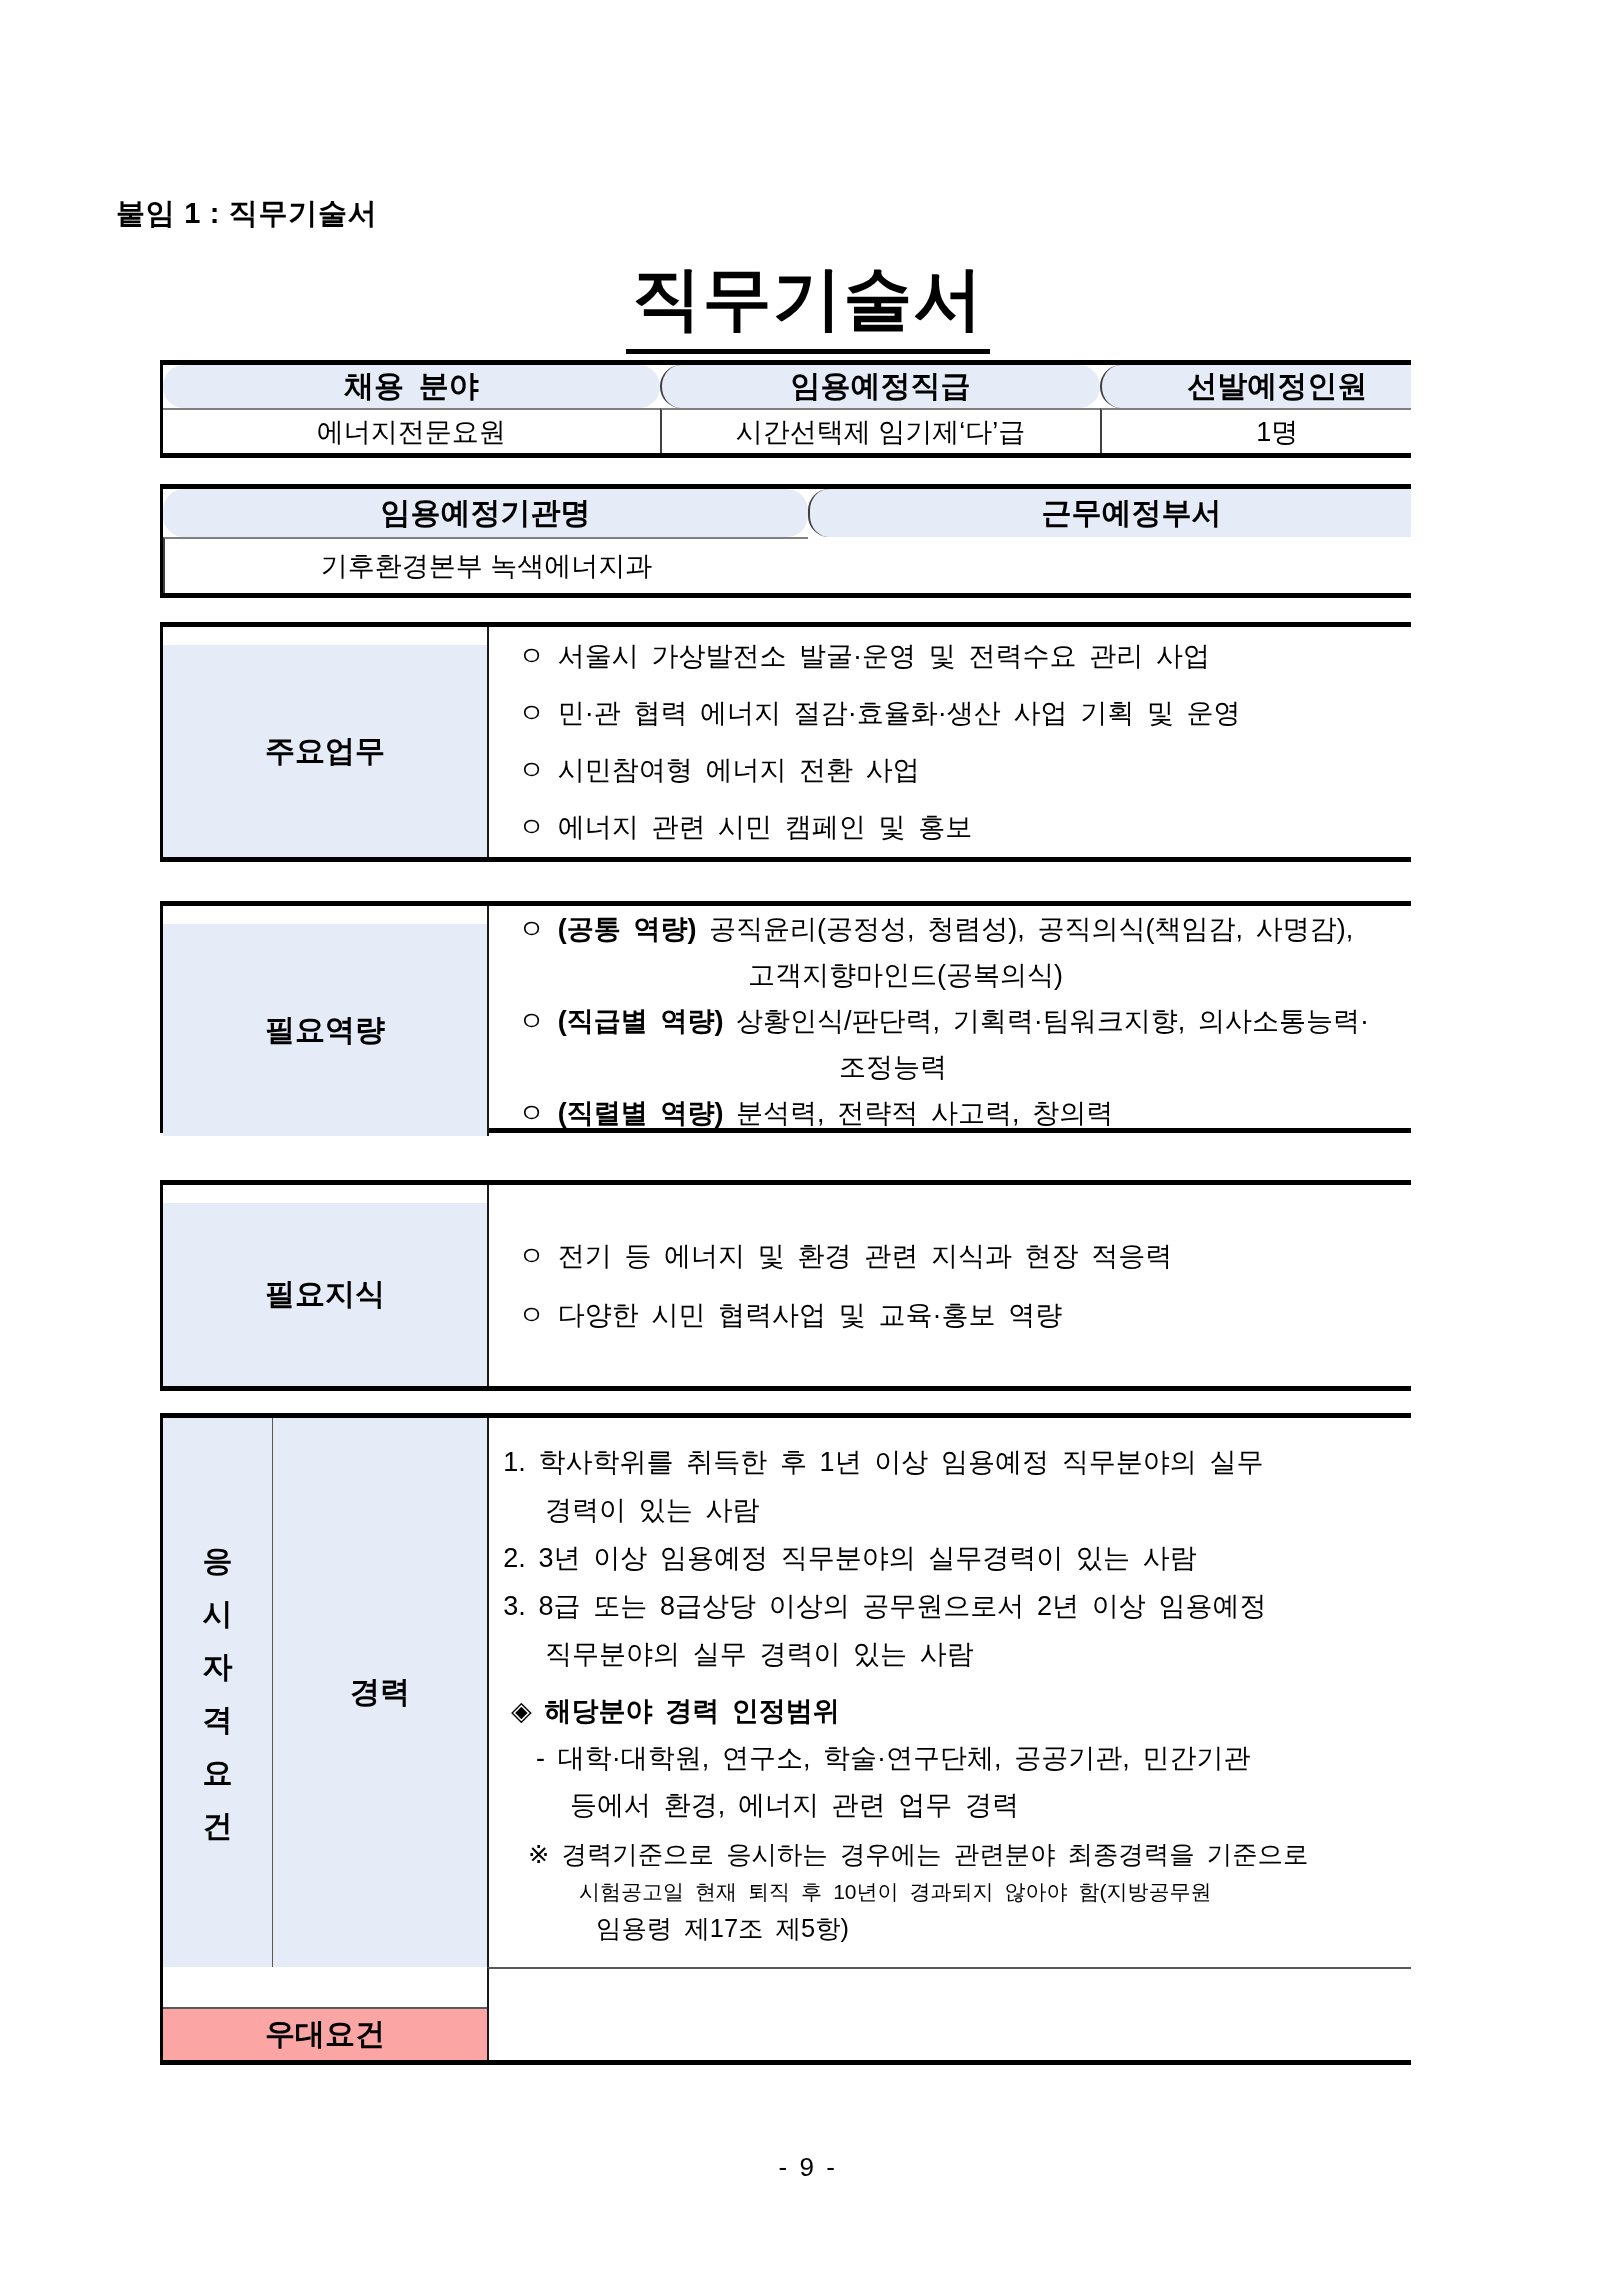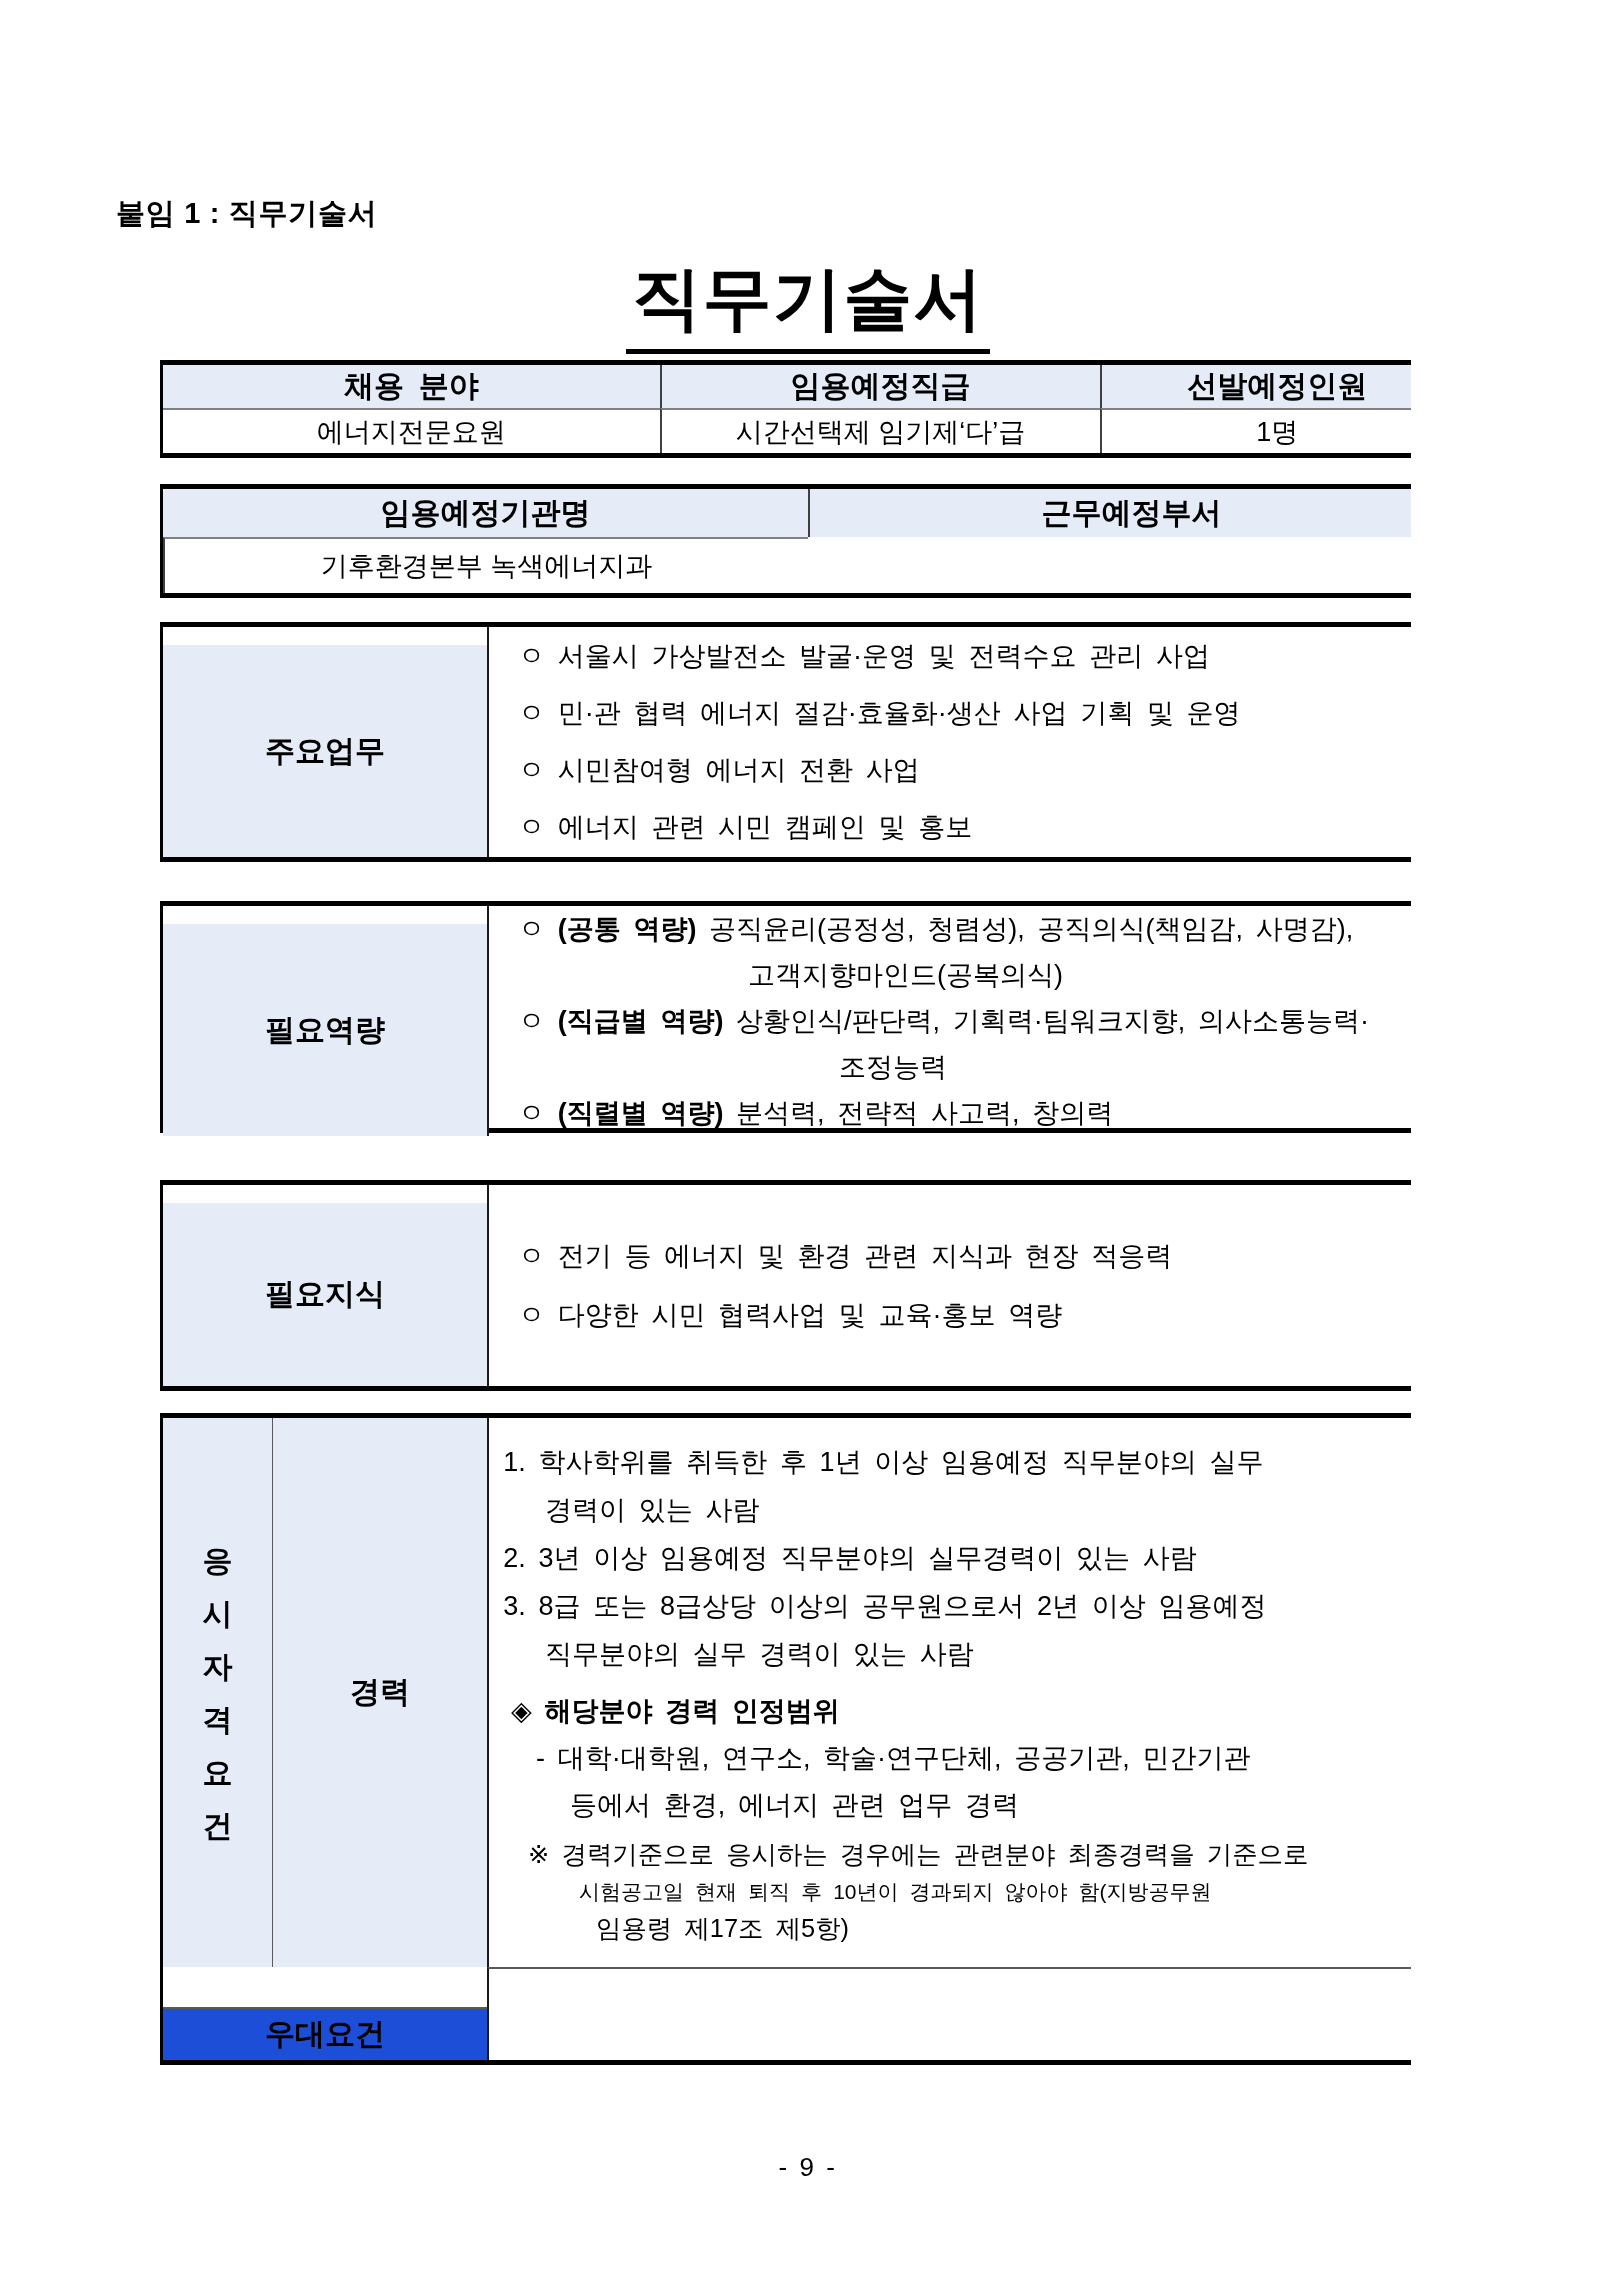--- a/index.html
+++ b/index.html
@@ -36,20 +36,21 @@
   }
   .cell {
     display:flex; align-items:center; justify-content:center;
     font-size:27px;
     overflow:hidden;
   }
   .hdr {
     background:#e6ecf7;
     font-weight:bold; font-size:30px;
     word-spacing:6.5px;
+    border-radius:21px;
   }
   .lblcell {
     background:#e6ecf7;
     font-weight:bold; font-size:30px;margin-top:18px;
   }
   .v-border-l { border-left:2.6px solid #404040; }
   .h-border-t { border-top:2px solid #808080; }
   
   #tbl-recruit { top:360px; height:98px; grid-template-columns:38.5% 34.1% 27.4%; grid-template-rows:43px 1fr; }
   
@@ -88,21 +89,21 @@
   }
   .elig-content {
     grid-column:3; grid-row:1;
     display:flex; flex-direction:column; justify-content:center;
     font-size:27px; word-spacing:5.2px;
     border-left:2.6px solid #1a1a1a;
     padding-right:7.8px;
   }
   .elig-pref-lbl {
     grid-column:1 / span 2; grid-row:2;
-    background:#1d4ed8;
+    background:#fca5a5;
     border-top:2px solid #595959;
     display:flex; align-items:center; justify-content:center;
     font-size:30px; font-weight:bold;margin-top:40px;
   }
   .elig-pref-content {
     grid-column:3; grid-row:2;
     border-top:2px solid #595959;
     border-left:2.6px solid #1a1a1a;
   }
   .cl { line-height:48px; white-space:nowrap; }

